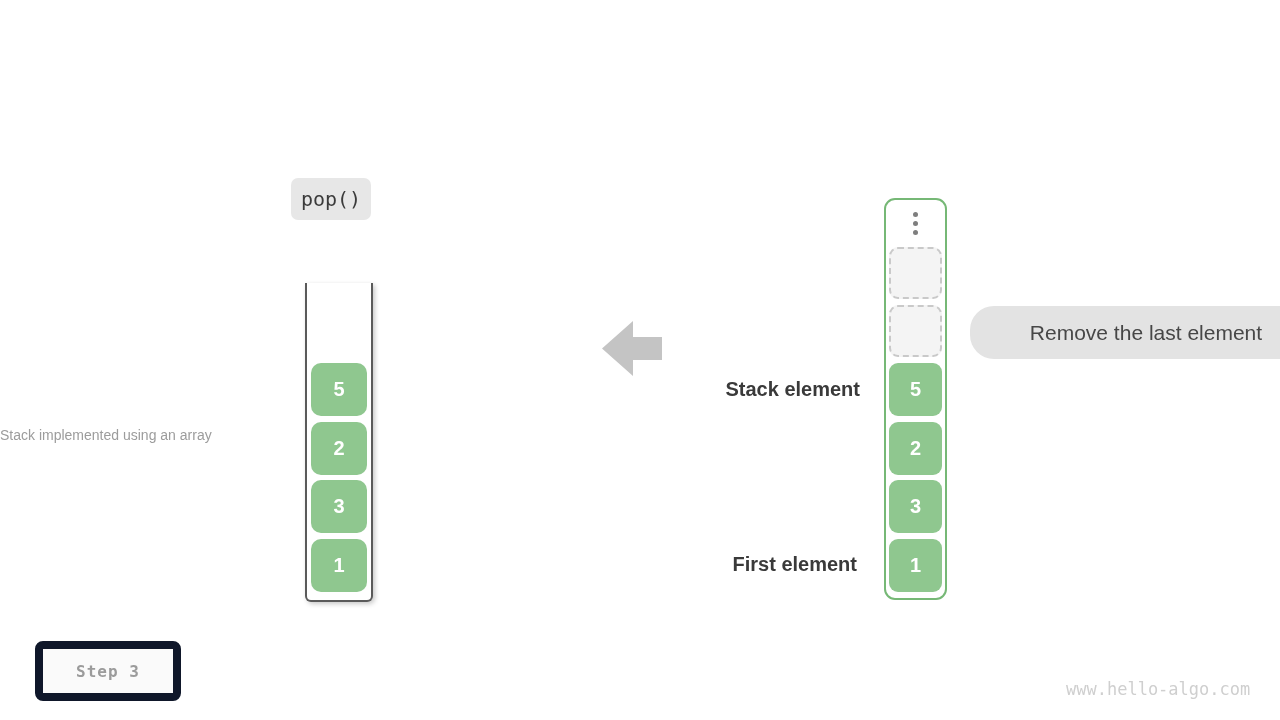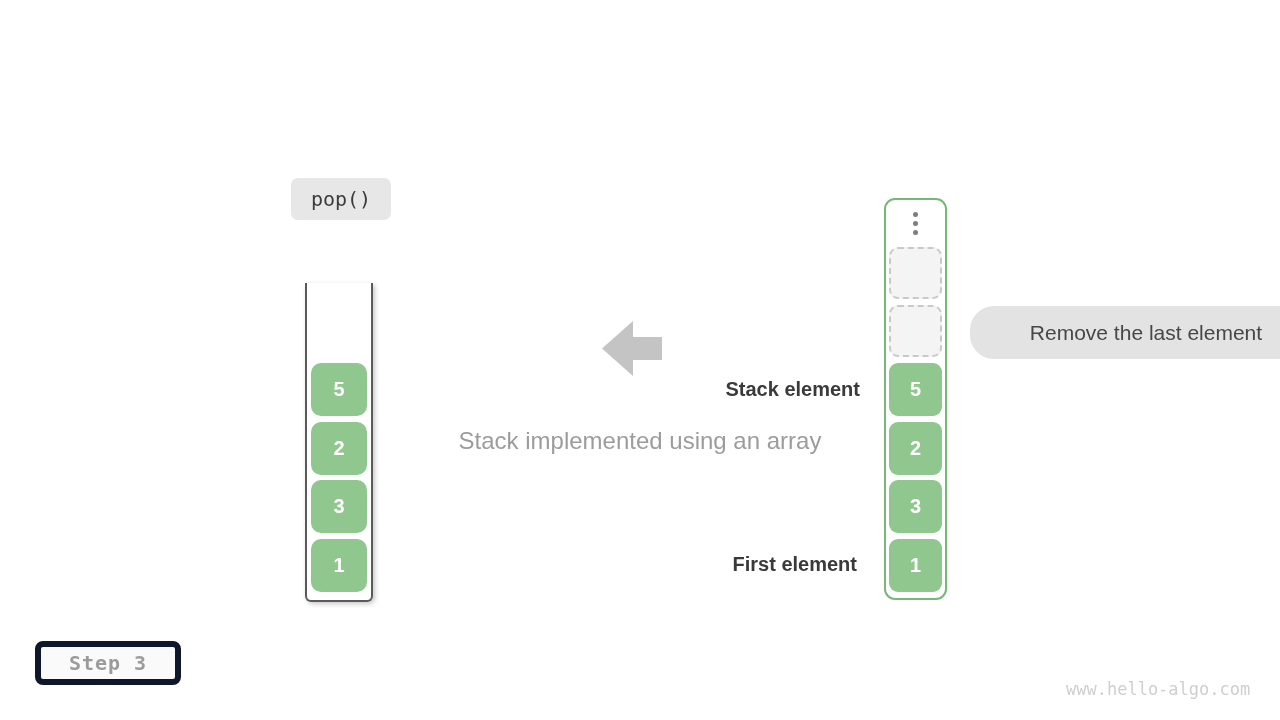--- a/index.html
+++ b/index.html
@@ -21,21 +21,21 @@
   html,body{background:#fff;}
   .canvas{
     position:relative;
     width:1280px;height:720px;
     background:#ffffff;
     overflow:hidden;
     font-family:"Liberation Sans",sans-serif;
   }
   
   .pop-badge{
-    position:absolute;left:291px;top:178px;width:100px;height:42px;
+    position:absolute;left:291px;top:178px;width:80px;height:42px;
     background:var(--badge-gray);border-radius:7px;
     display:flex;align-items:center;justify-content:center;
     font-family:"DejaVu Sans Mono",monospace;
     font-size:20px;color:#3B3B3B;
   }
   
   .stack-container{
     position:absolute;left:305px;top:283px;width:68px;height:319px;
     border:2px solid var(--stack-border);border-top:none;
     border-radius:0 0 6px 6px;
@@ -57,22 +57,22 @@
   
   .arrow-left{position:absolute;left:602px;top:320px;width:60px;height:57px;}
   
   .label-bold{
     position:absolute;color:var(--label-dark);
     font-size:20px;font-weight:bold;white-space:nowrap;
   }
   .label-last{top:378px;right:420px;}
   .label-first{top:553px;right:423px;margin-left:25px;}
   .caption{
-    position:absolute;left:0;right:0;top:427px;text-align:center;
-    color:var(--caption-gray);font-size:24px;
+    position:absolute;left:0;right:0;top:427px;
+    color:var(--caption-gray);font-size:14px;
   }
   
   .array-container{
     position:absolute;left:884px;top:198px;width:63px;height:402px;
     border:2px solid var(--array-border);border-radius:11px;
     background:#fff;
   }
   .dots{position:absolute;left:27px;top:12px;width:5px;}
   .dots i{
     display:block;width:5px;height:5px;border-radius:50%;
@@ -92,25 +92,25 @@
   .array-container .val-4{top:339px;}
   
   .annotation-badge{
     position:absolute;left:970px;top:306px;width:352px;height:53px;
     background:var(--annotation-gray);border-radius:24px;
     display:flex;align-items:center;justify-content:center;
     color:#474747;font-size:21px;white-space:nowrap;
   }
   
   .step-badge{
-    position:absolute;left:35px;top:641px;width:146px;height:44px;
-    background:#FAFAFA;border:6px solid #0f172a;border-radius:8px;
+    position:absolute;left:35px;top:641px;width:146px;height:60px;
+    background:#FAFAFA;border:8px solid #0f172a;border-radius:8px;
     display:flex;align-items:center;justify-content:center;
     font-family:"DejaVu Sans Mono",monospace;
-    font-size:20px;font-weight:bold;color:var(--step-text);
+    font-size:16px;font-weight:bold;color:var(--step-text);
     letter-spacing:1px;
   }
   
   .watermark{
     position:absolute;left:1066px;top:679px;
     font-family:"DejaVu Sans Mono",monospace;
     font-size:17px;color:var(--watermark-gray);
   }
 </style>
 </head>

